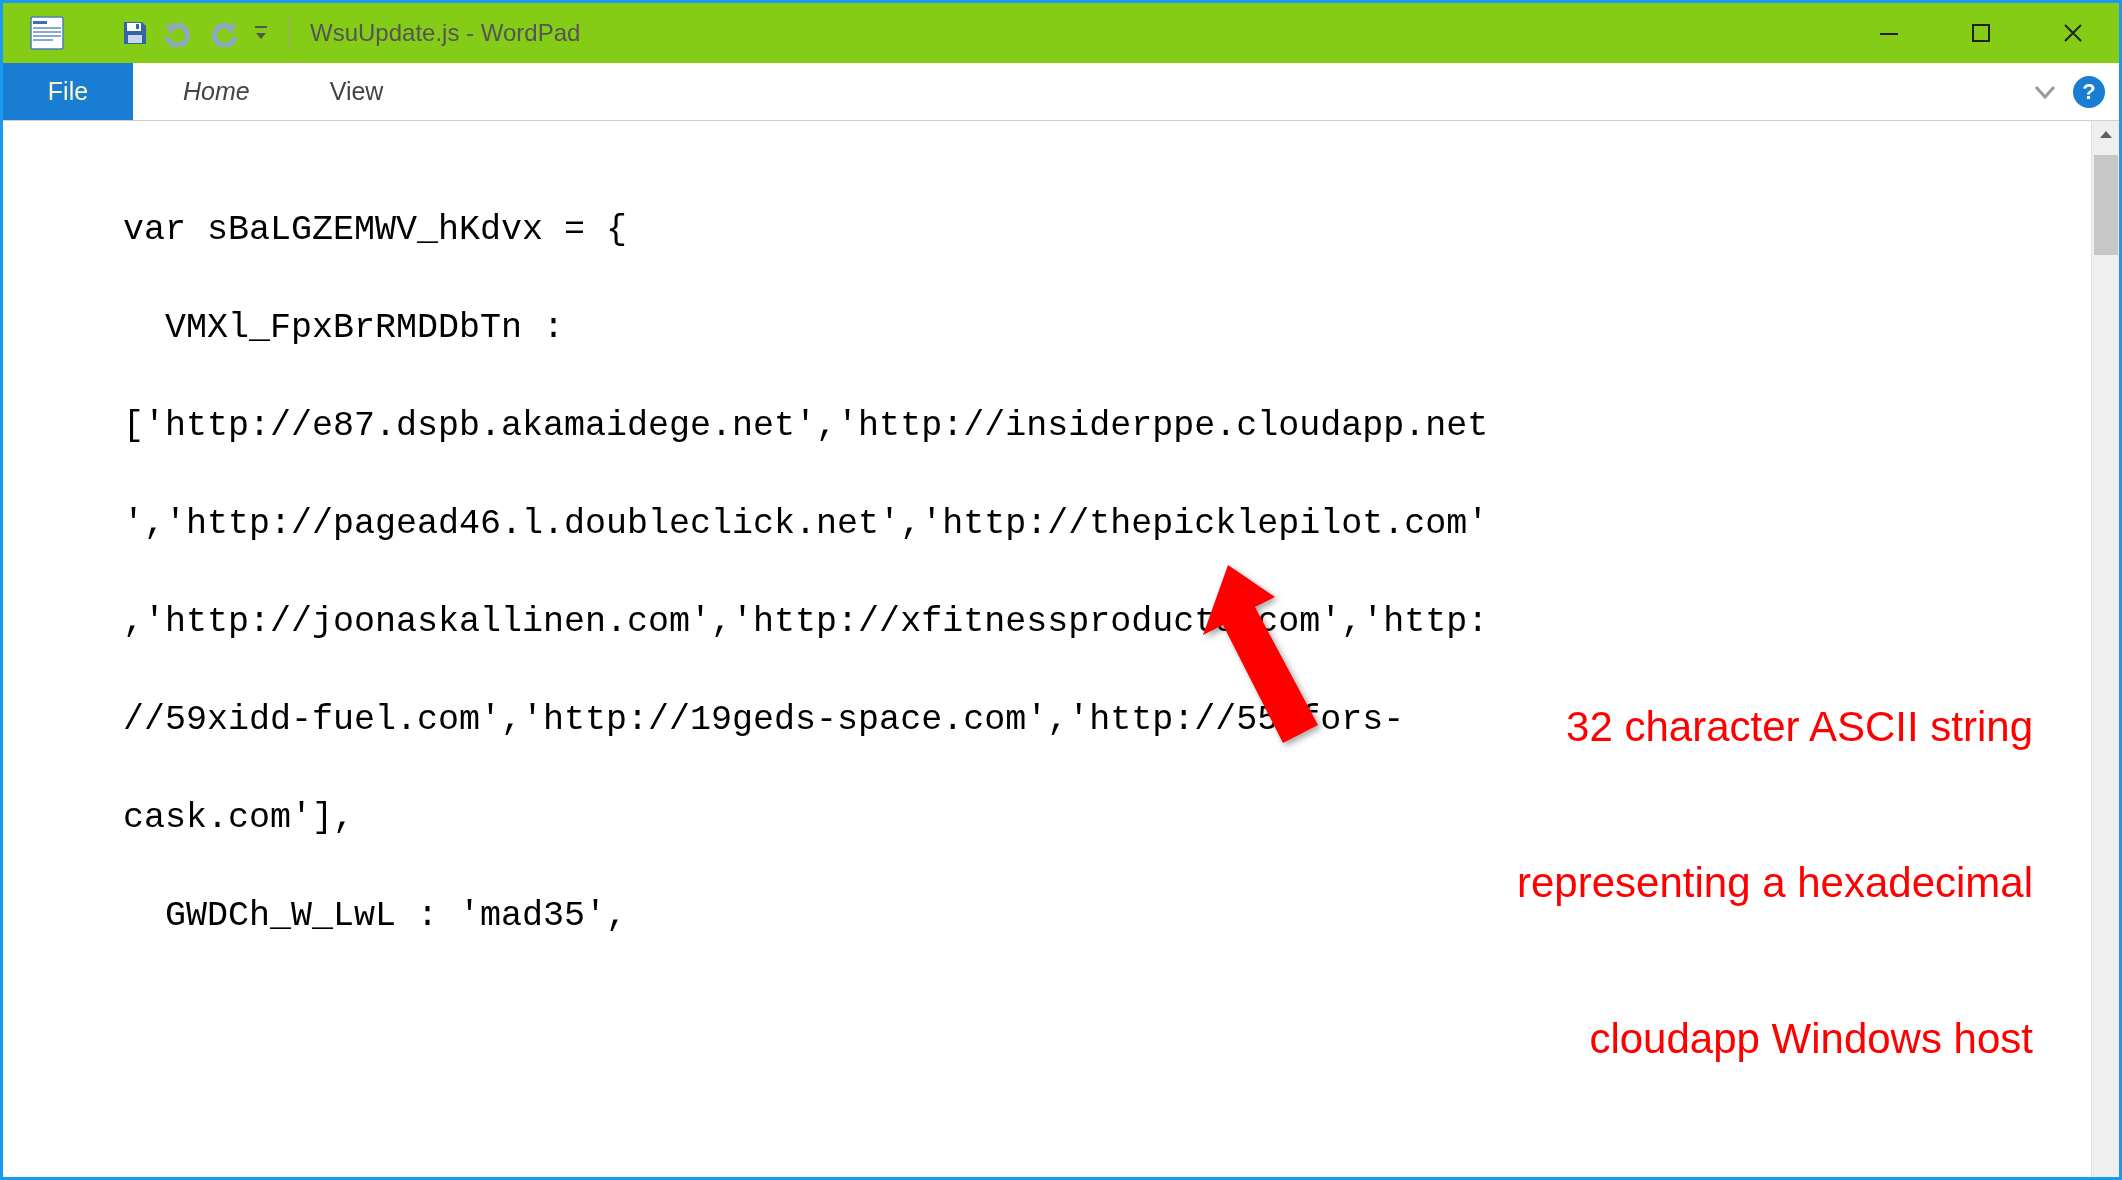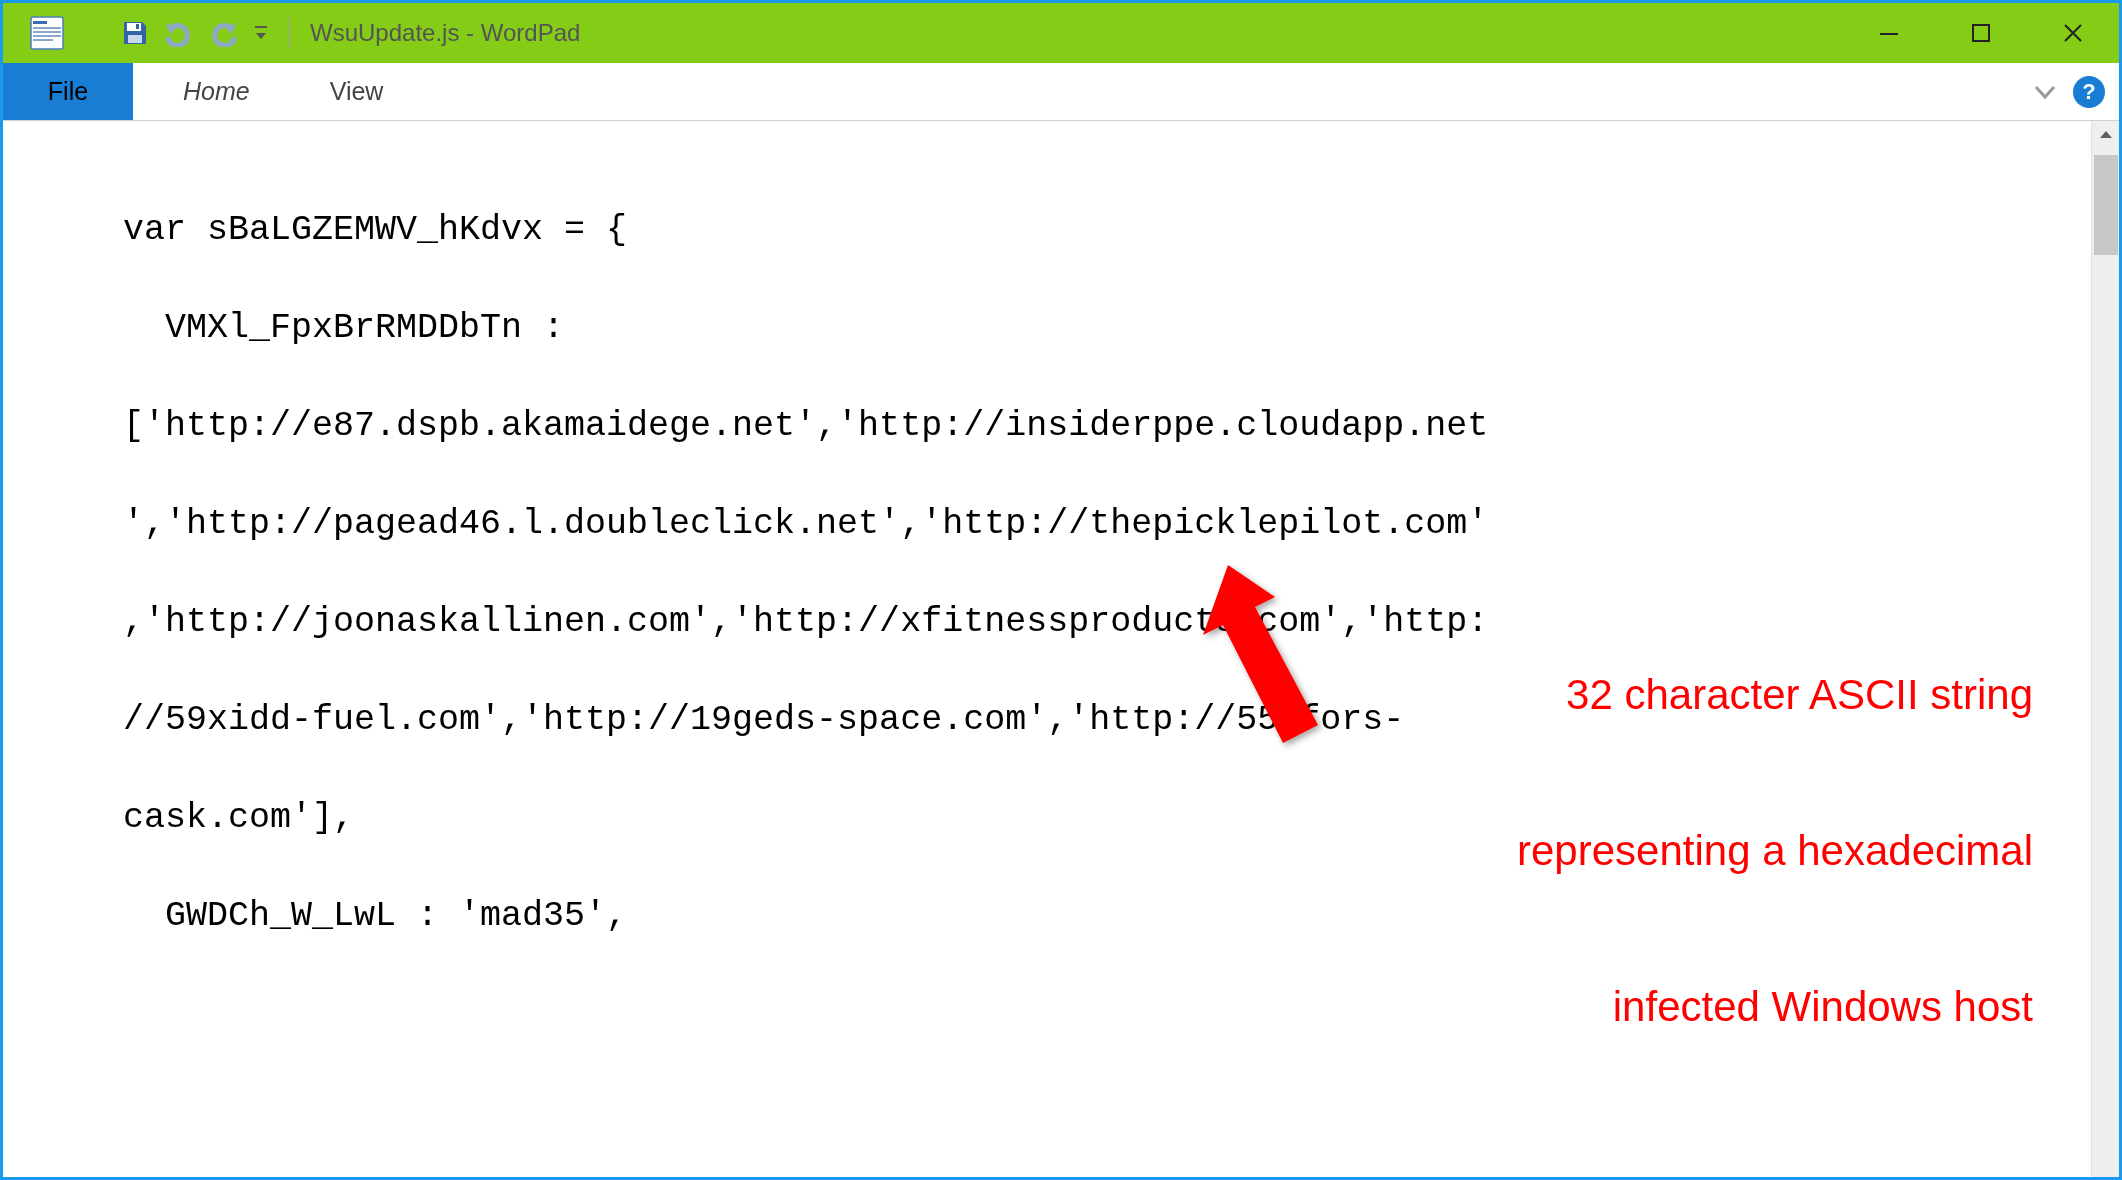--- a/index.html
+++ b/index.html
@@ -54,21 +54,21 @@
     .ribbon-tabs {
       height: 58px;
       display: flex;
       align-items: stretch;
       border-bottom: 1px solid #d0d0d0;
       position: relative;
     }
     .tab-file {
       width: 130px;
       background: #1a7dd4;
-      color: #000000;
+      color: #fef9c3;
       display: flex; align-items: center; justify-content: center;
       font-size: 25px;
       cursor: pointer;
     }
     .tab {
       padding: 0 40px;
       display: flex; align-items: center;
       font-size: 25px;
       color: #444;
       cursor: pointer;
@@ -125,21 +125,21 @@
     .scroll-thumb {
       position: absolute;
       top: 34px; left: 2px;
       width: 24px; height: 100px;
       background: #c7c7c7;
       cursor: pointer;
     }
     .annotation {
       position: absolute;
       right: 58px;
-      bottom: 40px;
+      bottom: 8px;
       color: #ff0000;
       font-family: Arial, sans-serif;
       font-size: 42px;
       font-weight: 400;
       text-align: right;
       line-height: 52px;
     }
     .arrow-svg {
       position: absolute;
       left: 1180px;
@@ -263,21 +263,21 @@
       </defs>
       <g filter="url(#shad)">
         <polygon points="45,0 92,32 72,42 135,160 100,178 40,60 20,70" fill="#ff0000"></polygon>
       </g>
     </svg>
 
     
     <div class="annotation">
       <div>32 character ASCII string</div>
       <div>representing a hexadecimal</div>
-      <div>infected Windows host</div>
+      <div>cloudapp Windows host</div>
     </div>
   </div>
 
   <div class="scrollbar-v">
     <div class="scroll-up-btn">
       <svg width="16" height="16" viewBox="0 0 16 16">
           <path d="M2 11 L8 4 L14 11 Z" fill="#606060"></path>
         </svg>
     </div>
     <div class="scroll-thumb"></div>

